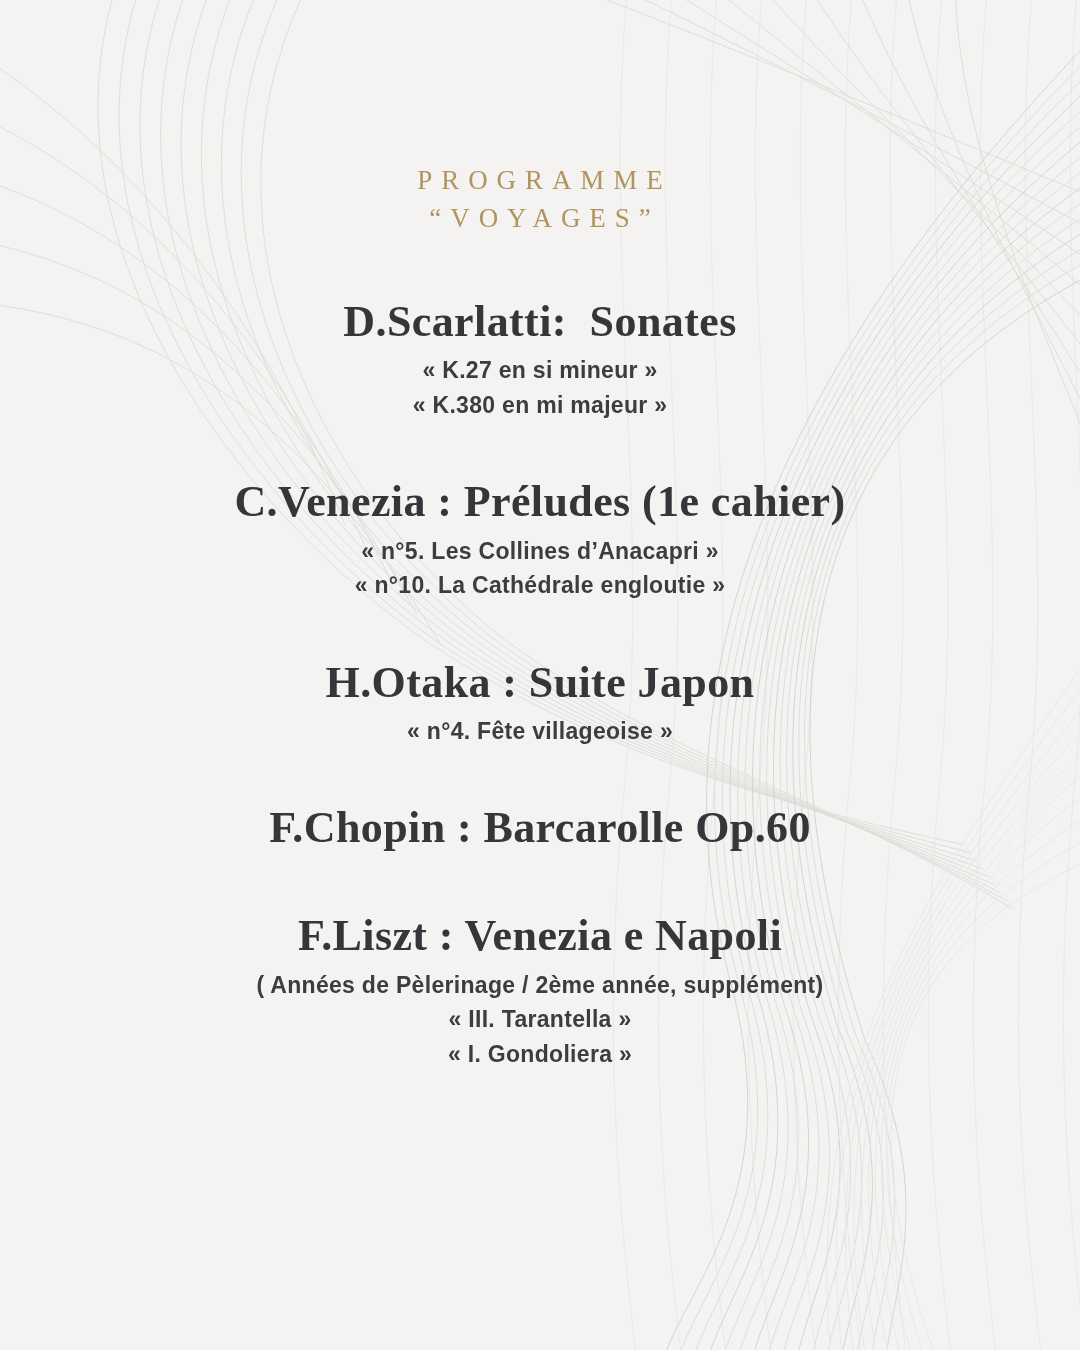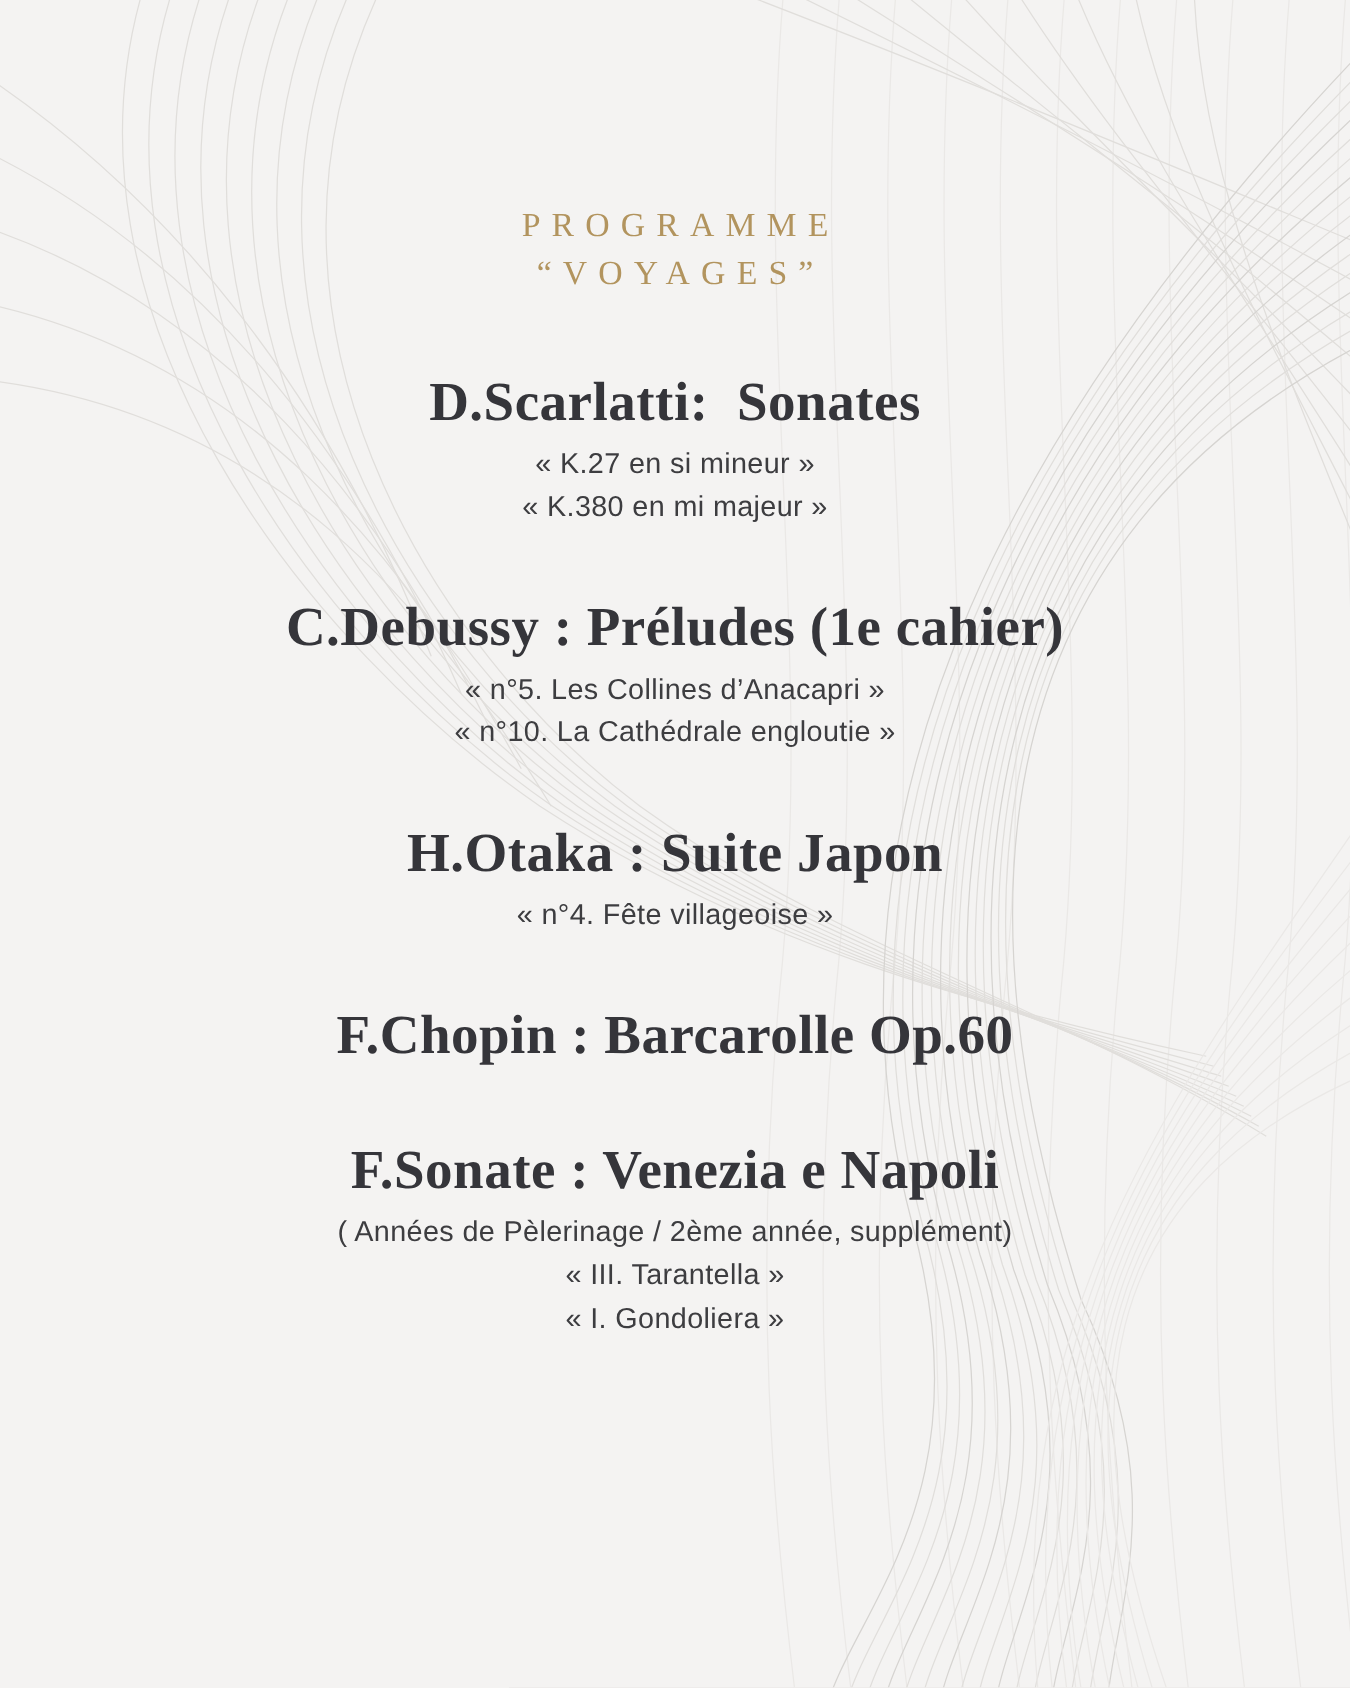--- a/index.html
+++ b/index.html
@@ -52,21 +52,21 @@
     font-weight: 700;
     font-size: 44px;
     line-height: 1.3;
     letter-spacing: 0.4px;
     color: #35353a;
     margin: 0 0 3px 0;
     white-space: pre-wrap;
   }
   .piece-line {
     font-family: "Liberation Sans", sans-serif;
-    font-weight: 400;
+    font-weight: 700;
     font-size: 23px;
     line-height: 1.5;
     letter-spacing: 0.3px;
     color: #3d3d40;
     margin: 0;
     white-space: pre-wrap;
   }
 </style>
 </head>
 <body>
@@ -145,36 +145,36 @@
 
     <div class="sections">
 
       <section class="section">
         <h2 class="piece-title">D.Scarlatti:  Sonates</h2>
         <p class="piece-line">« K.27 en si mineur »</p>
         <p class="piece-line">« K.380 en mi majeur »</p>
       </section>
 
       <section class="section">
-        <h2 class="piece-title">C.Debussy : Préludes (1e cahier)</h2>
+        <h2 class="piece-title">C.Venezia : Préludes (1e cahier)</h2>
         <p class="piece-line">« n°5. Les Collines d’Anacapri »</p>
         <p class="piece-line">« n°10. La Cathédrale engloutie »</p>
       </section>
 
       <section class="section">
         <h2 class="piece-title">H.Otaka : Suite Japon</h2>
         <p class="piece-line">« n°4. Fête villageoise »</p>
       </section>
 
       <section class="section">
         <h2 class="piece-title">F.Chopin : Barcarolle Op.60</h2>
       </section>
 
       <section class="section">
-        <h2 class="piece-title">F.Sonate : Venezia e Napoli</h2>
+        <h2 class="piece-title">F.Liszt : Venezia e Napoli</h2>
         <p class="piece-line">( Années de Pèlerinage / 2ème année, supplément)</p>
         <p class="piece-line">« III. Tarantella »</p>
         <p class="piece-line">« I. Gondoliera »</p>
       </section>
 
 
     </div>
   </div>
 </div>
 

